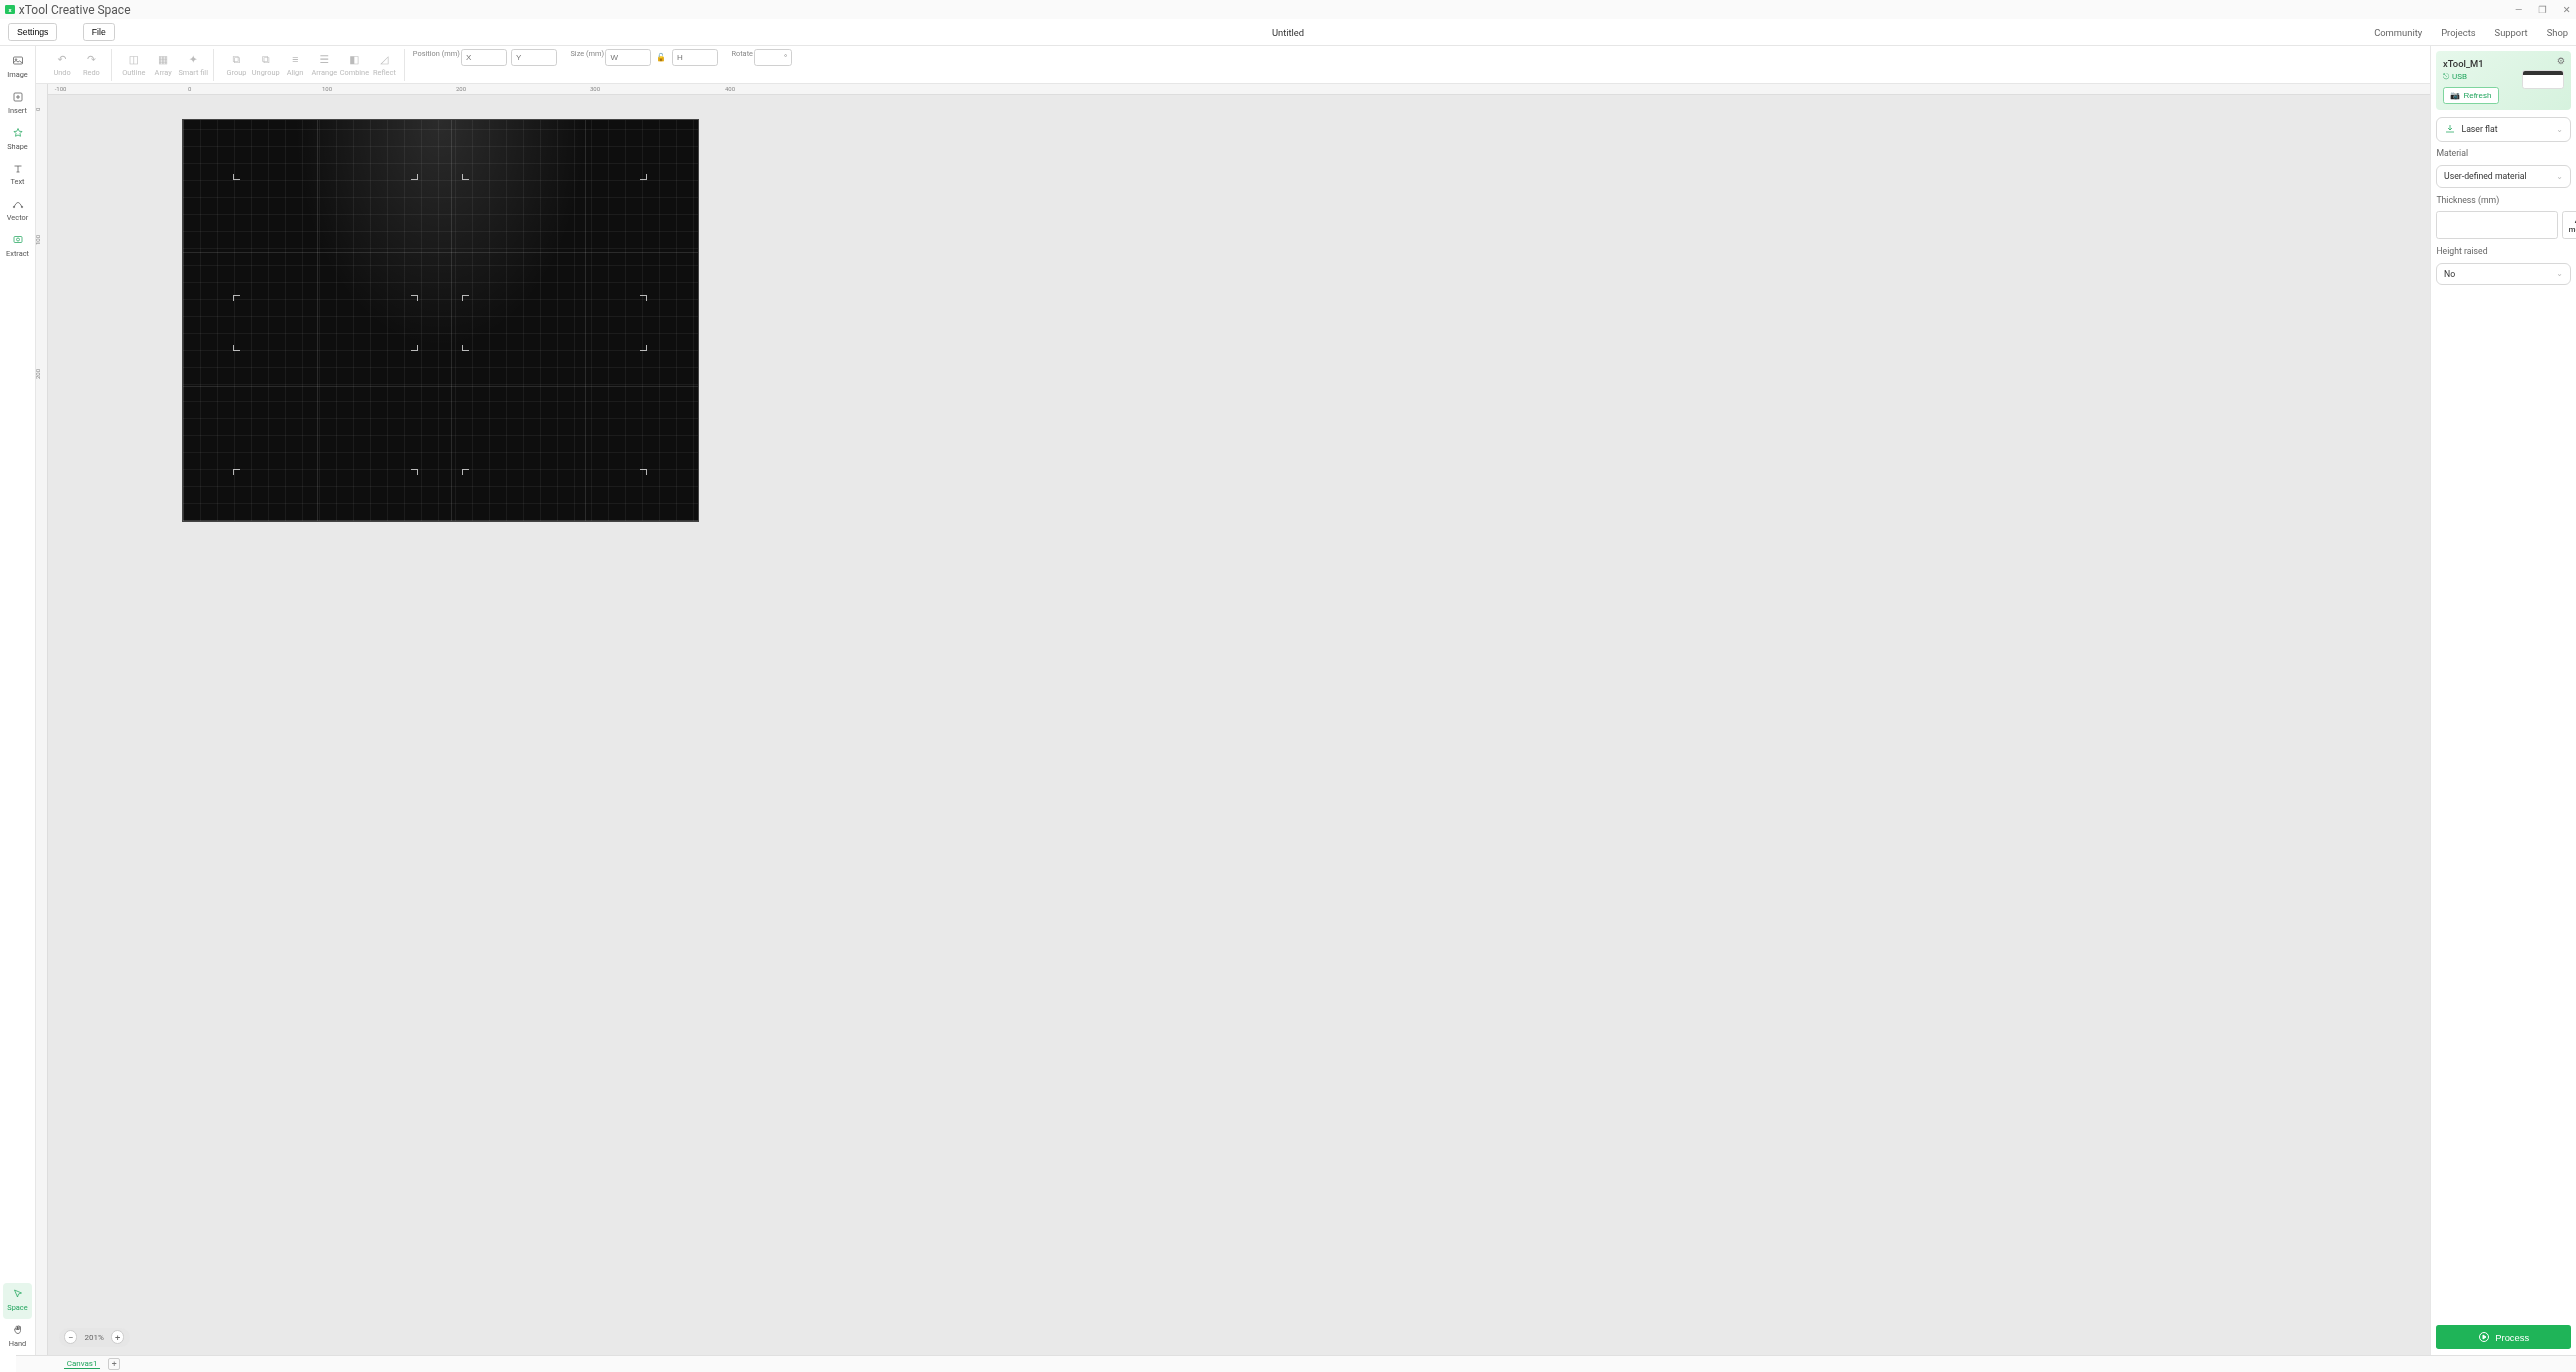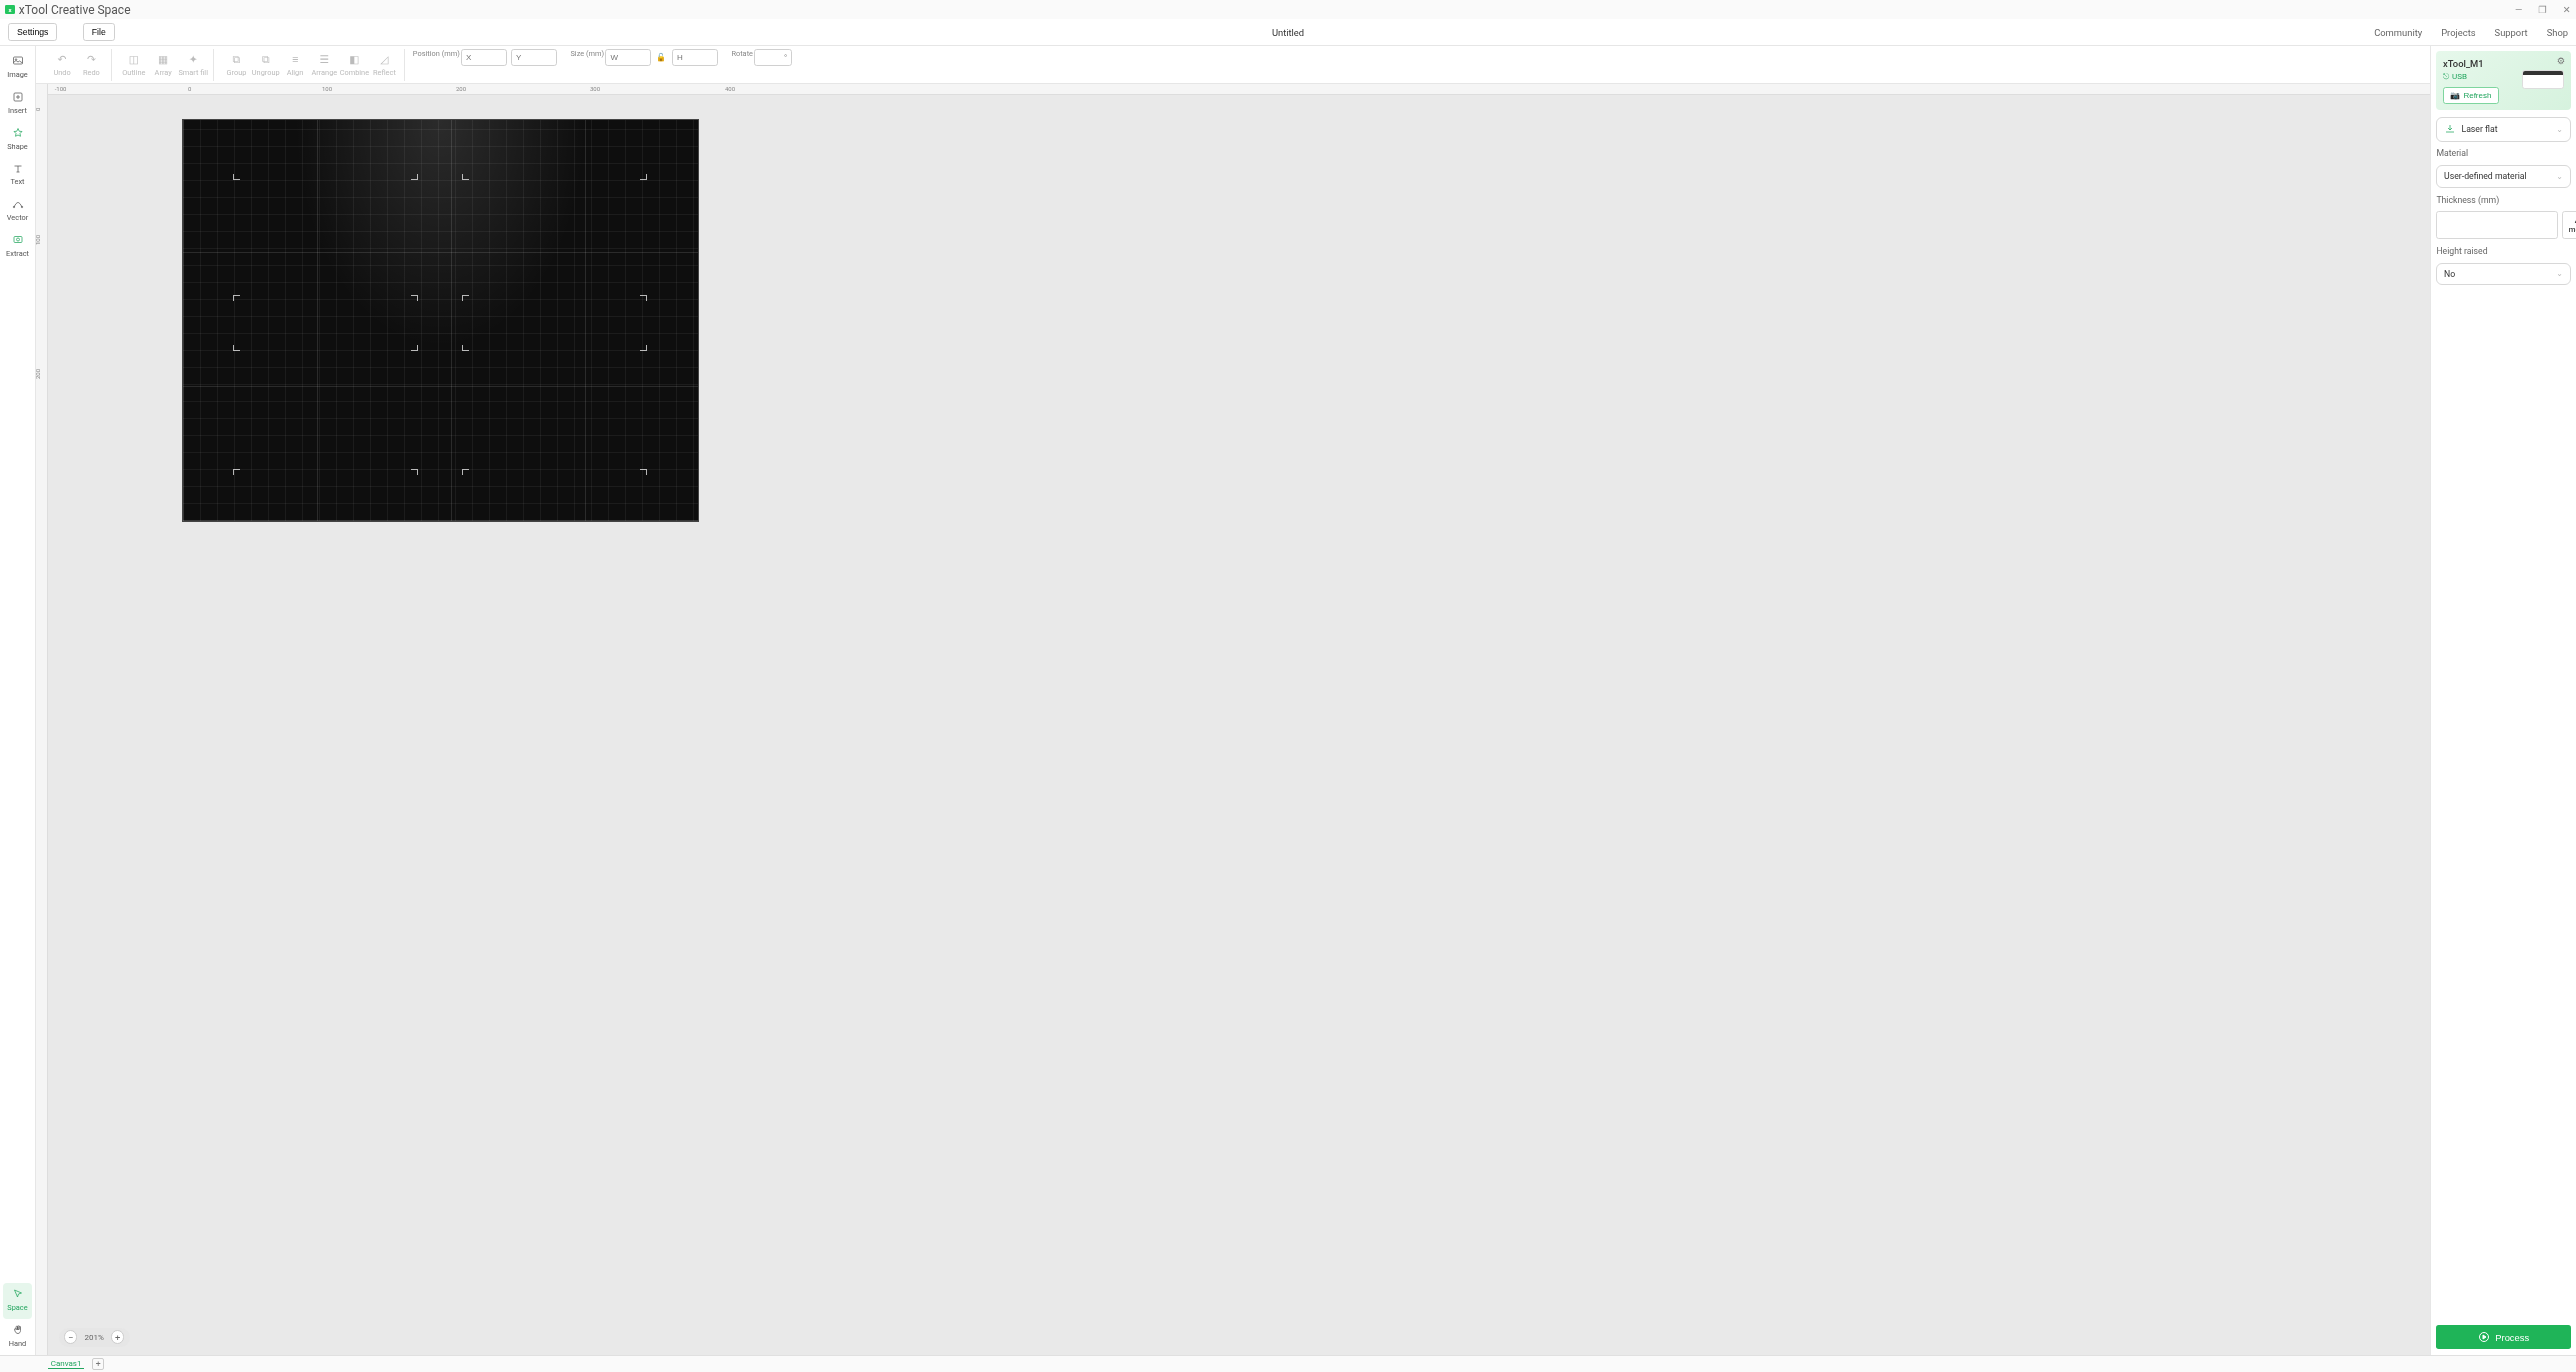--- a/index.html
+++ b/index.html
@@ -81,21 +81,21 @@
 .mode-select, .material-select, .raised-select { border: 0.7px solid #d8d8d8; border-radius: 6px; padding: 5.4px 6.7px; display: flex; align-items: center; gap: 5.4px; font-size: 8.7px; cursor: pointer; position: relative; }
 .mode-select .chev, .material-select .chev, .raised-select .chev { position: absolute; right: 6.7px; color: #bbb; font-size: 8px; }
 .section-label { font-size: 8.7px; color: #666; }
 .thick-row { display: flex; gap: 4px; }
 .thick-input { flex: 1; border: 0.7px solid #d8d8d8; border-radius: 2.7px; padding: 4px; font-size: 8.7px; }
 .auto-measure { border: 0.7px solid #d8d8d8; border-radius: 2.7px; padding: 4px 5.4px; font-size: 8px; background: #fff; cursor: pointer; }
 
 .process-btn { margin-top: auto; background: #1fb458; color: #fff; border: none; border-radius: 2.7px; height: 24px; display: flex; align-items: center; justify-content: center; gap: 5.4px; font-size: 9.4px; cursor: pointer; }
 
 
-.bottom-tabs { height: 17.5px; display: flex; align-items: center; padding-left: 48px; gap: 8px; border-top: 0.7px solid #e0e0e0; background: #fafafa; }
+.bottom-tabs { height: 17.5px; display: flex; align-items: center; padding-left: 48px; gap: 8px; border-top: 0.7px solid #e0e0e0; background: #fafafa; margin-left: 16px; }
 .bottom-tabs .tab { font-size: 8px; color: #22a55e; border-bottom: 1.3px solid #22a55e; padding: 0 2.7px; cursor: pointer; }
 .bottom-tabs .add-tab { width: 12px; height: 12px; display: inline-flex; align-items: center; justify-content: center; border: 0.7px solid #ccc; border-radius: 2px; color: #777; font-size: 8.7px; cursor: pointer; }
 
 svg { width: 12px; height: 12px; }
 </style>
 </head>
 <body>
 
 <div class="title-bar">
   <div class="app-icon">x</div>

